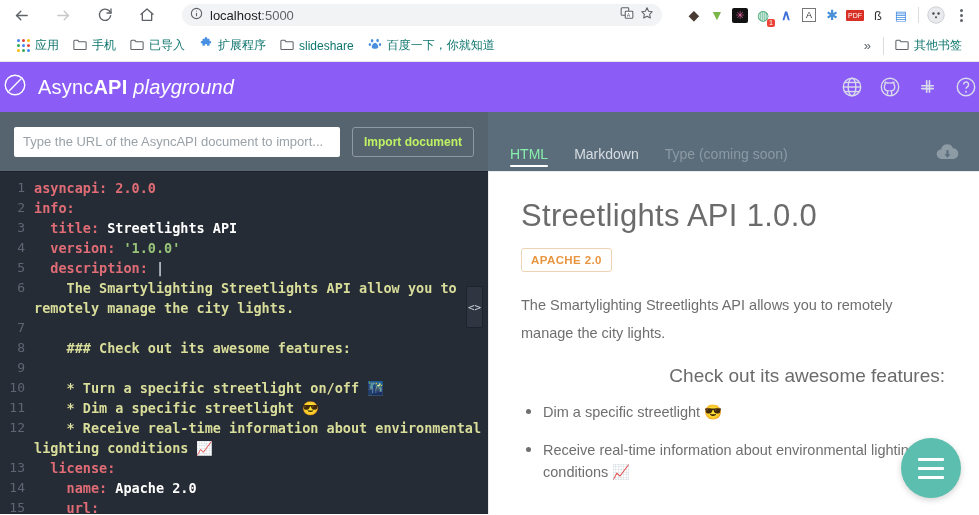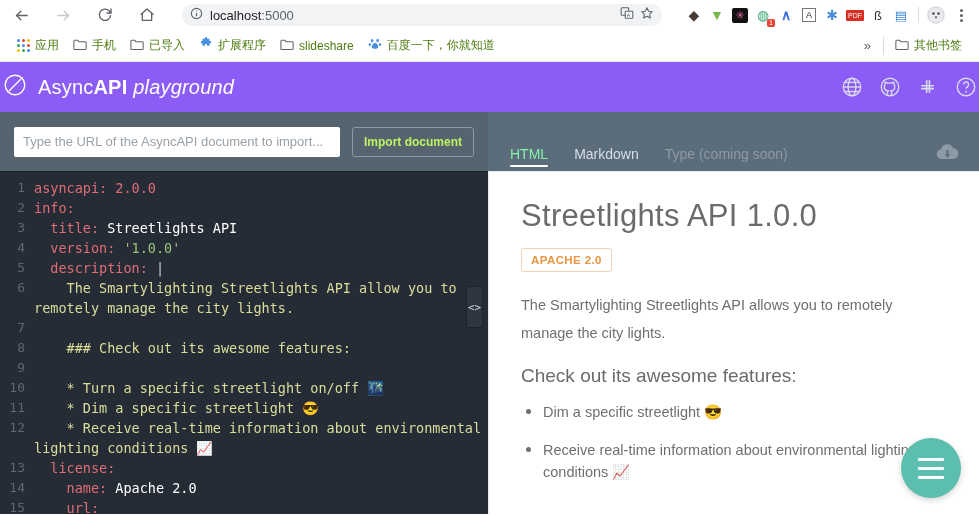--- a/index.html
+++ b/index.html
@@ -58,21 +58,21 @@
 
   #bookmarks-row {
     height: 32px; display: flex; align-items: center; padding: 0 10px;
     gap: 0px; background: #ffffff; border-bottom: 1px solid #e4e6e8;
     font-size: 12px; color: #3c4043;
   }
   .bm {
     display: flex; align-items: center; gap: 5px; padding: 3px 7px;
     border-radius: 4px; white-space: nowrap; flex: 0 0 auto;
   }
-  .bm-label { font-size: 12px; color: #4d7c0f; }
+  .bm-label { font-size: 12px; color: #0f766e; }
   #apps-grid { display: grid; grid-template-columns: repeat(3,3px);
     grid-template-rows: repeat(3,3px); gap: 2px; }
   #apps-grid i { width: 3px; height: 3px; border-radius: 50%; display:block; }
   .bm-spacer { flex: 1 1 auto; }
   #overflow-chev { font-size: 13px; color: #5f6368; padding: 2px 8px; flex: 0 0 auto; }
   .bm-sep { width: 1px; height: 18px; background: #dadce0; flex: 0 0 auto; margin: 0 4px; }
 
   
   #app { width: 979px; height: 452px; display: flex; flex-direction: column; }
 
@@ -132,21 +132,21 @@
     border-top: 1px solid #1d232b; overflow: hidden; position: relative;
     font-family: "DejaVu Sans Mono", monospace; font-size: 13.5px;
   }
   #code { padding: 6px 0 0 0; }
   .cline { display: flex; align-items: flex-start; min-height: 20px; line-height: 20px; }
   .ln {
     width: 34px; flex: 0 0 auto; text-align: right; padding-right: 9px;
     color: #5d6773; font-size: 13px; user-select: none;
   }
   .ctext { flex: 1 1 auto; white-space: pre-wrap; word-break: break-word;
-    padding-right: 6px; color: #d7dae0; }
+    padding-right: 6px; color: #d7dae0; font-weight: bold; }
   .k { color: #e06c75; }
   .v { color: #ffffff; }
   .num { color: #e06c75; }
   .str { color: #98c379; }
   .blk { color: #d9dd9a; }
   .pipe { color: #c8cdd4; }
 
   #splitter {
     position: absolute; left: 466px; top: 115px; width: 17px; height: 42px;
     background: #2f3641; border: 1px solid #1d232b; border-radius: 2px;
@@ -167,21 +167,21 @@
   #license-badge {
     display: inline-block; border: 1px solid #f0d3b4; border-radius: 3px;
     color: #e8953f; font-size: 11.5px; font-weight: bold; letter-spacing: .4px;
     padding: 5px 9px; margin-bottom: 20px;
   }
   .p-text {
     font-size: 14.5px; color: #6f6f6f; line-height: 1.9; max-width: 420px;
     margin-bottom: 18px;
   }
   #features-head {
-    font-size: 19px; color: #6b6b6b; font-weight: normal; margin-bottom: 14px;
+    font-size: 19px; color: #6b6b6b; font-weight: normal; margin-bottom: 14px; text-align: right;
   }
   #features { list-style: none; }
   #features li {
     font-size: 14.5px; color: #6f6f6f; line-height: 1.55; margin-bottom: 15px;
     padding-left: 22px; position: relative; max-width: 430px;
   }
   #features li::before {
     content: ""; position: absolute; left: 5px; top: 8px; width: 5px;
     height: 5px; border-radius: 50%; background: #6f6f6f;
   }

